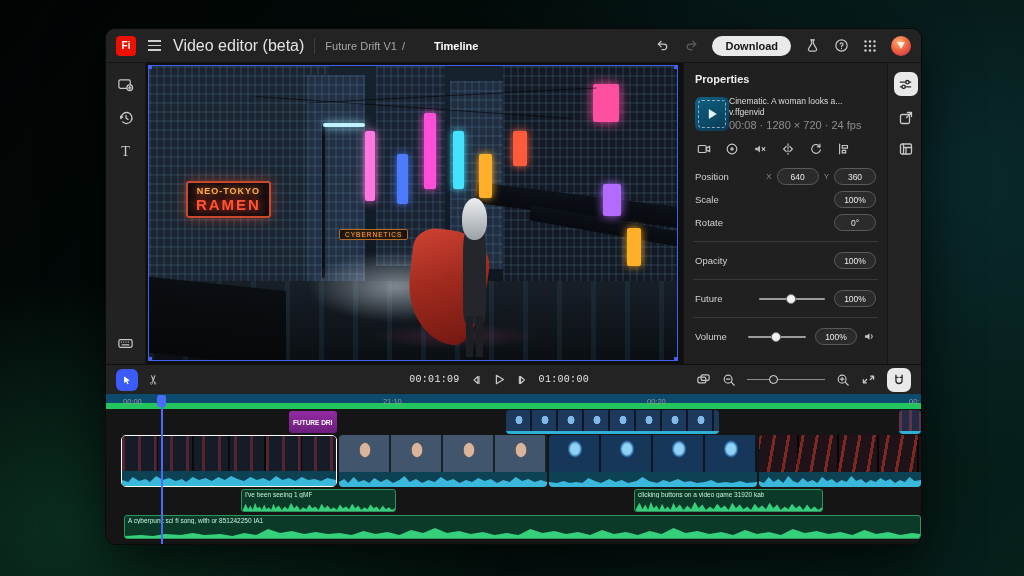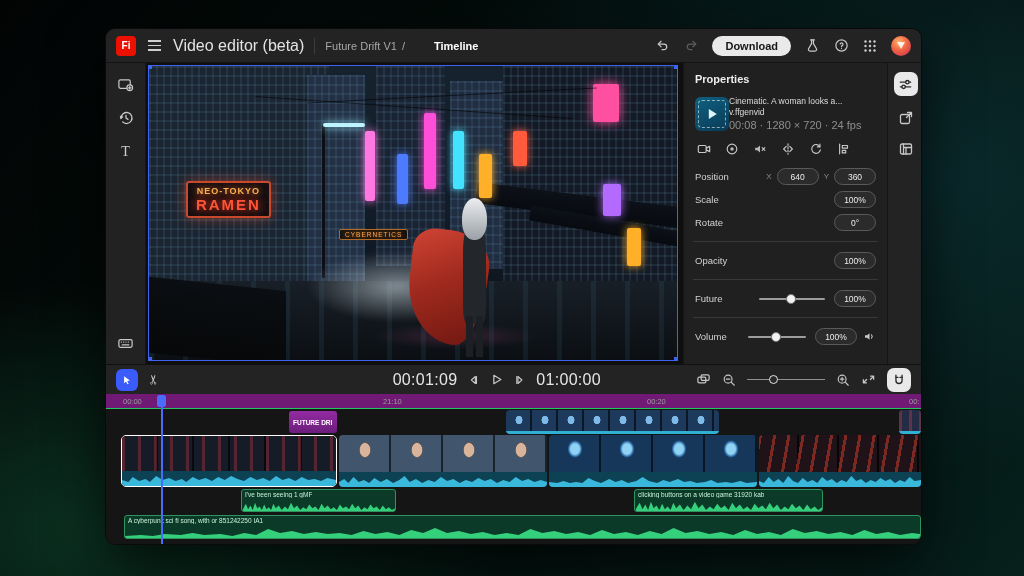--- a/index.html
+++ b/index.html
@@ -103,30 +103,30 @@
   .rrail{position:absolute;left:781px;top:34px;width:36px;height:301px;background:#232323;
     border-left:1px solid #151515;display:flex;flex-direction:column;align-items:center;padding-top:9px;gap:13px;}
   .ractive{width:24px;height:24px;background:#e9e9e9;border-radius:7px;display:flex;align-items:center;justify-content:center;}
   
   .ttb{position:absolute;left:0;top:335px;right:0;height:30px;background:#232323;border-top:1px solid #101010;
     display:flex;align-items:center;padding:0 10px;}
   .selbtn{width:22px;height:22px;background:#3b5bfd;border-radius:6px;display:flex;align-items:center;
     justify-content:center;border:none;cursor:pointer;}
   .cuttool{margin-left:10px;color:#cfcfcf;font-size:13px;transform:rotate(-90deg);cursor:pointer;}
   .tcenter{position:absolute;left:50%;transform:translateX(-58%);display:flex;align-items:center;gap:9px;color:#dcdcdc;}
-  .ttime{font-size:16px;color:#e6e6e6;letter-spacing:.3px;}
+  .ttime{font-size:10px;color:#e6e6e6;letter-spacing:.3px;font-family:Liberation Mono, monospace;}
   .ttr{margin-left:auto;display:flex;align-items:center;gap:11px;}
   .zslider{position:relative;width:78px;height:12px;}
   .zslider .trk{position:absolute;left:0;right:0;top:5.5px;height:1.4px;background:#8f8f8f;}
   .zslider .knob{position:absolute;left:22px;top:1.5px;width:9px;height:9px;border-radius:50%;
     background:#2a2a2a;border:1.6px solid #e6e6e6;}
   .magbtn{width:24px;height:24px;background:#e9e9e9;border-radius:7px;display:flex;align-items:center;justify-content:center;}
   
   .tl{position:absolute;left:0;top:365px;right:0;bottom:0;background:#151515;}
-  .ruler{position:absolute;left:0;top:0;right:0;height:15px;background:#701a75;border-bottom:1px solid #22c55e;}
+  .ruler{position:absolute;left:0;top:0;right:0;height:15px;background:#0c4a6e;border-bottom:6px solid #22c55e;}
   .tick{position:absolute;top:3px;font-size:7.5px;color:#9c9c9c;}
   .phead{position:absolute;left:51px;top:1px;width:9px;height:12px;background:#4b6bfb;border-radius:2.5px;z-index:40;}
   .pline{position:absolute;left:55px;top:3px;width:2px;height:147px;background:#4b6bfb;z-index:39;}
   .clip{position:absolute;border-radius:4px;overflow:hidden;}
   .thumbs{position:absolute;inset:0 0 15px 0;}
   .wave{position:absolute;left:0;right:0;bottom:0;height:15px;background:#0d4255;}
   .wave svg{display:block;width:100%;height:100%;}
   .sclip{position:absolute;border-radius:3px;overflow:hidden;background:#0c3a28;border:1px solid #2f9360;}
   .slabel{position:absolute;left:3px;top:1px;font-size:6.5px;color:#c8f2d9;white-space:nowrap;
     overflow:hidden;text-overflow:ellipsis;max-width:95%;z-index:2;}

